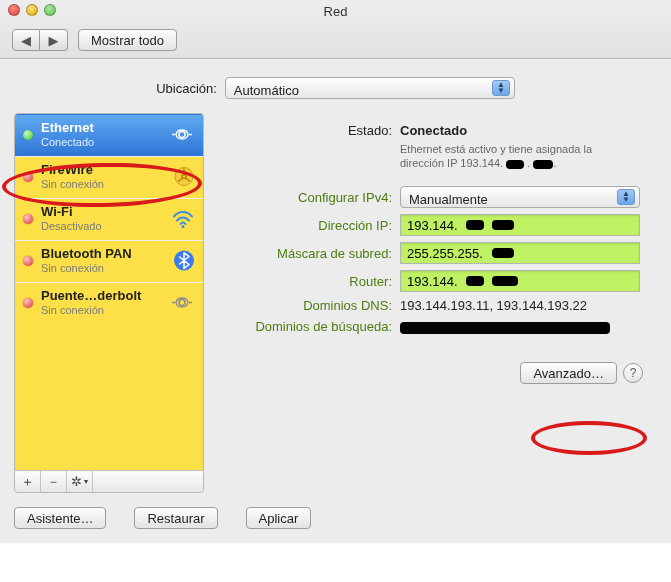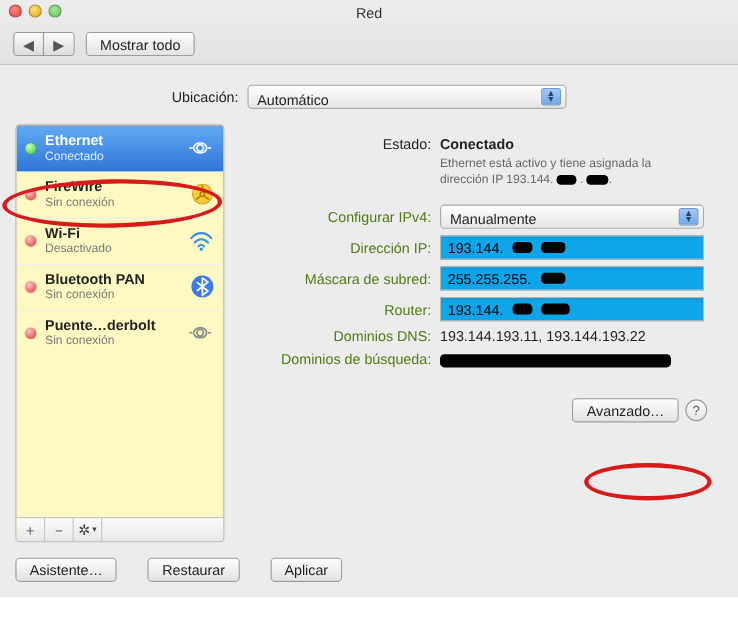--- a/index.html
+++ b/index.html
@@ -43,21 +43,21 @@
   }
   .popup.loc{width:290px;}
   .popup .arrows{
     position:absolute; right:4px; top:2px; bottom:2px; width:18px;
     background:linear-gradient(#a3c8f3,#6ea8e8); border-radius:3px; border:1px solid #6b98cf;
     display:flex; flex-direction:column; align-items:center; justify-content:center; line-height:6px;
   }
   .popup .arrows span{ color:#26436b; font-size:8px;}
   .mainrow{ display:flex; gap:14px; align-items:stretch;}
   .sidebar{
-    width:190px; background:#fef9c3; border:1px solid #b7b7b7; border-radius:4px;
+    width:190px; background:#fde047; border:1px solid #b7b7b7; border-radius:4px;
     display:flex; flex-direction:column; overflow:hidden; position:relative;
     box-shadow: inset 0 1px 2px rgba(0,0,0,0.1);
     height:380px;
   }
   .sbitem{
     display:flex; align-items:center; gap:8px; padding:6px 8px 7px 8px; position:relative;
     border-top:1px solid transparent;
   }
   .sbitem + .sbitem { border-top:1px solid #eee;}
   .sbitem.selected{
@@ -83,21 +83,21 @@
   .detail{
     flex:1; position:relative; padding:6px 10px 0 4px;
   }
   .form{ display:grid; grid-template-columns: 170px 1fr; gap:6px 8px; align-items:center; margin-top:4px;}
   .form .lab{ text-align:right; color:#4d7c0f;}
   .form .stat-lab{ text-align:right; font-weight:normal;}
   .form .stat-val{ font-weight:bold;}
   .substatus{ grid-column:2; font-size:11px; color:#666; line-height:14px; margin-top:-2px; margin-bottom:10px;}
   input.txt{
     height:22px; border:1px solid #b5b5b5; border-radius:0;
-    background:#0ea5e9; padding:0 6px; font-size:13px; width:240px;
+    background:#bef264; padding:0 6px; font-size:13px; width:240px;
     box-shadow: inset 0 1px 2px rgba(0,0,0,0.12);
   }
   .popup.cfg{width:240px;}
   .plain{ font-size:13px;}
   .advrow{ display:flex; justify-content:flex-end; align-items:center; gap:6px; margin-top:28px; padding-right:4px;}
   .help{ width:20px; height:20px; border-radius:10px; border:1px solid #999;
     background:linear-gradient(#fefefe,#e4e4e4); display:flex; align-items:center; justify-content:center;
     font-size:12px; color:#555;}
   .bottombar{ display:flex; justify-content:flex-start; gap:28px; margin-top:14px;}
   .redoval{ position:absolute; border:4px solid #d81a1a; border-radius:50%; pointer-events:none;}

